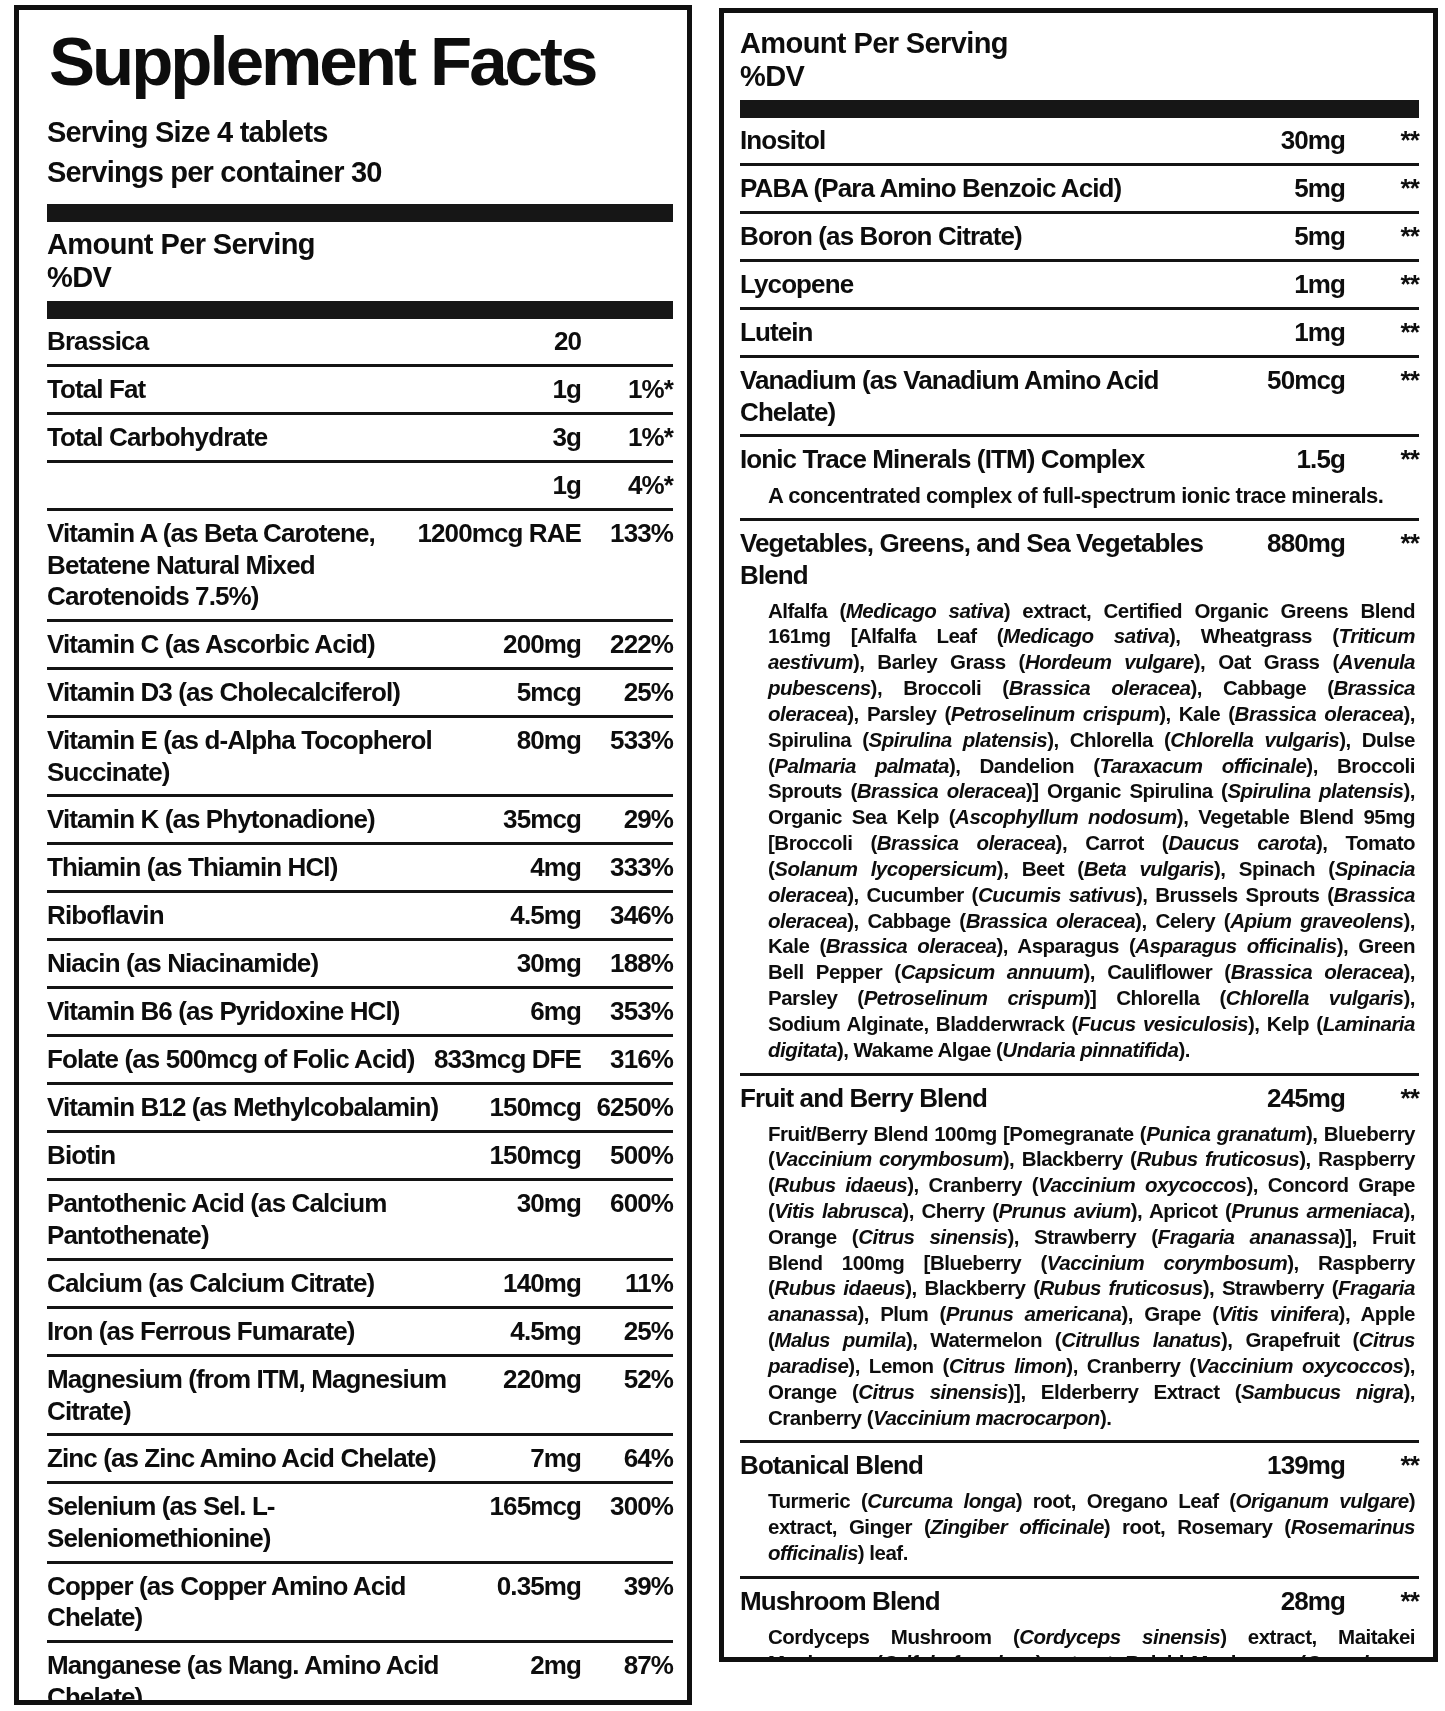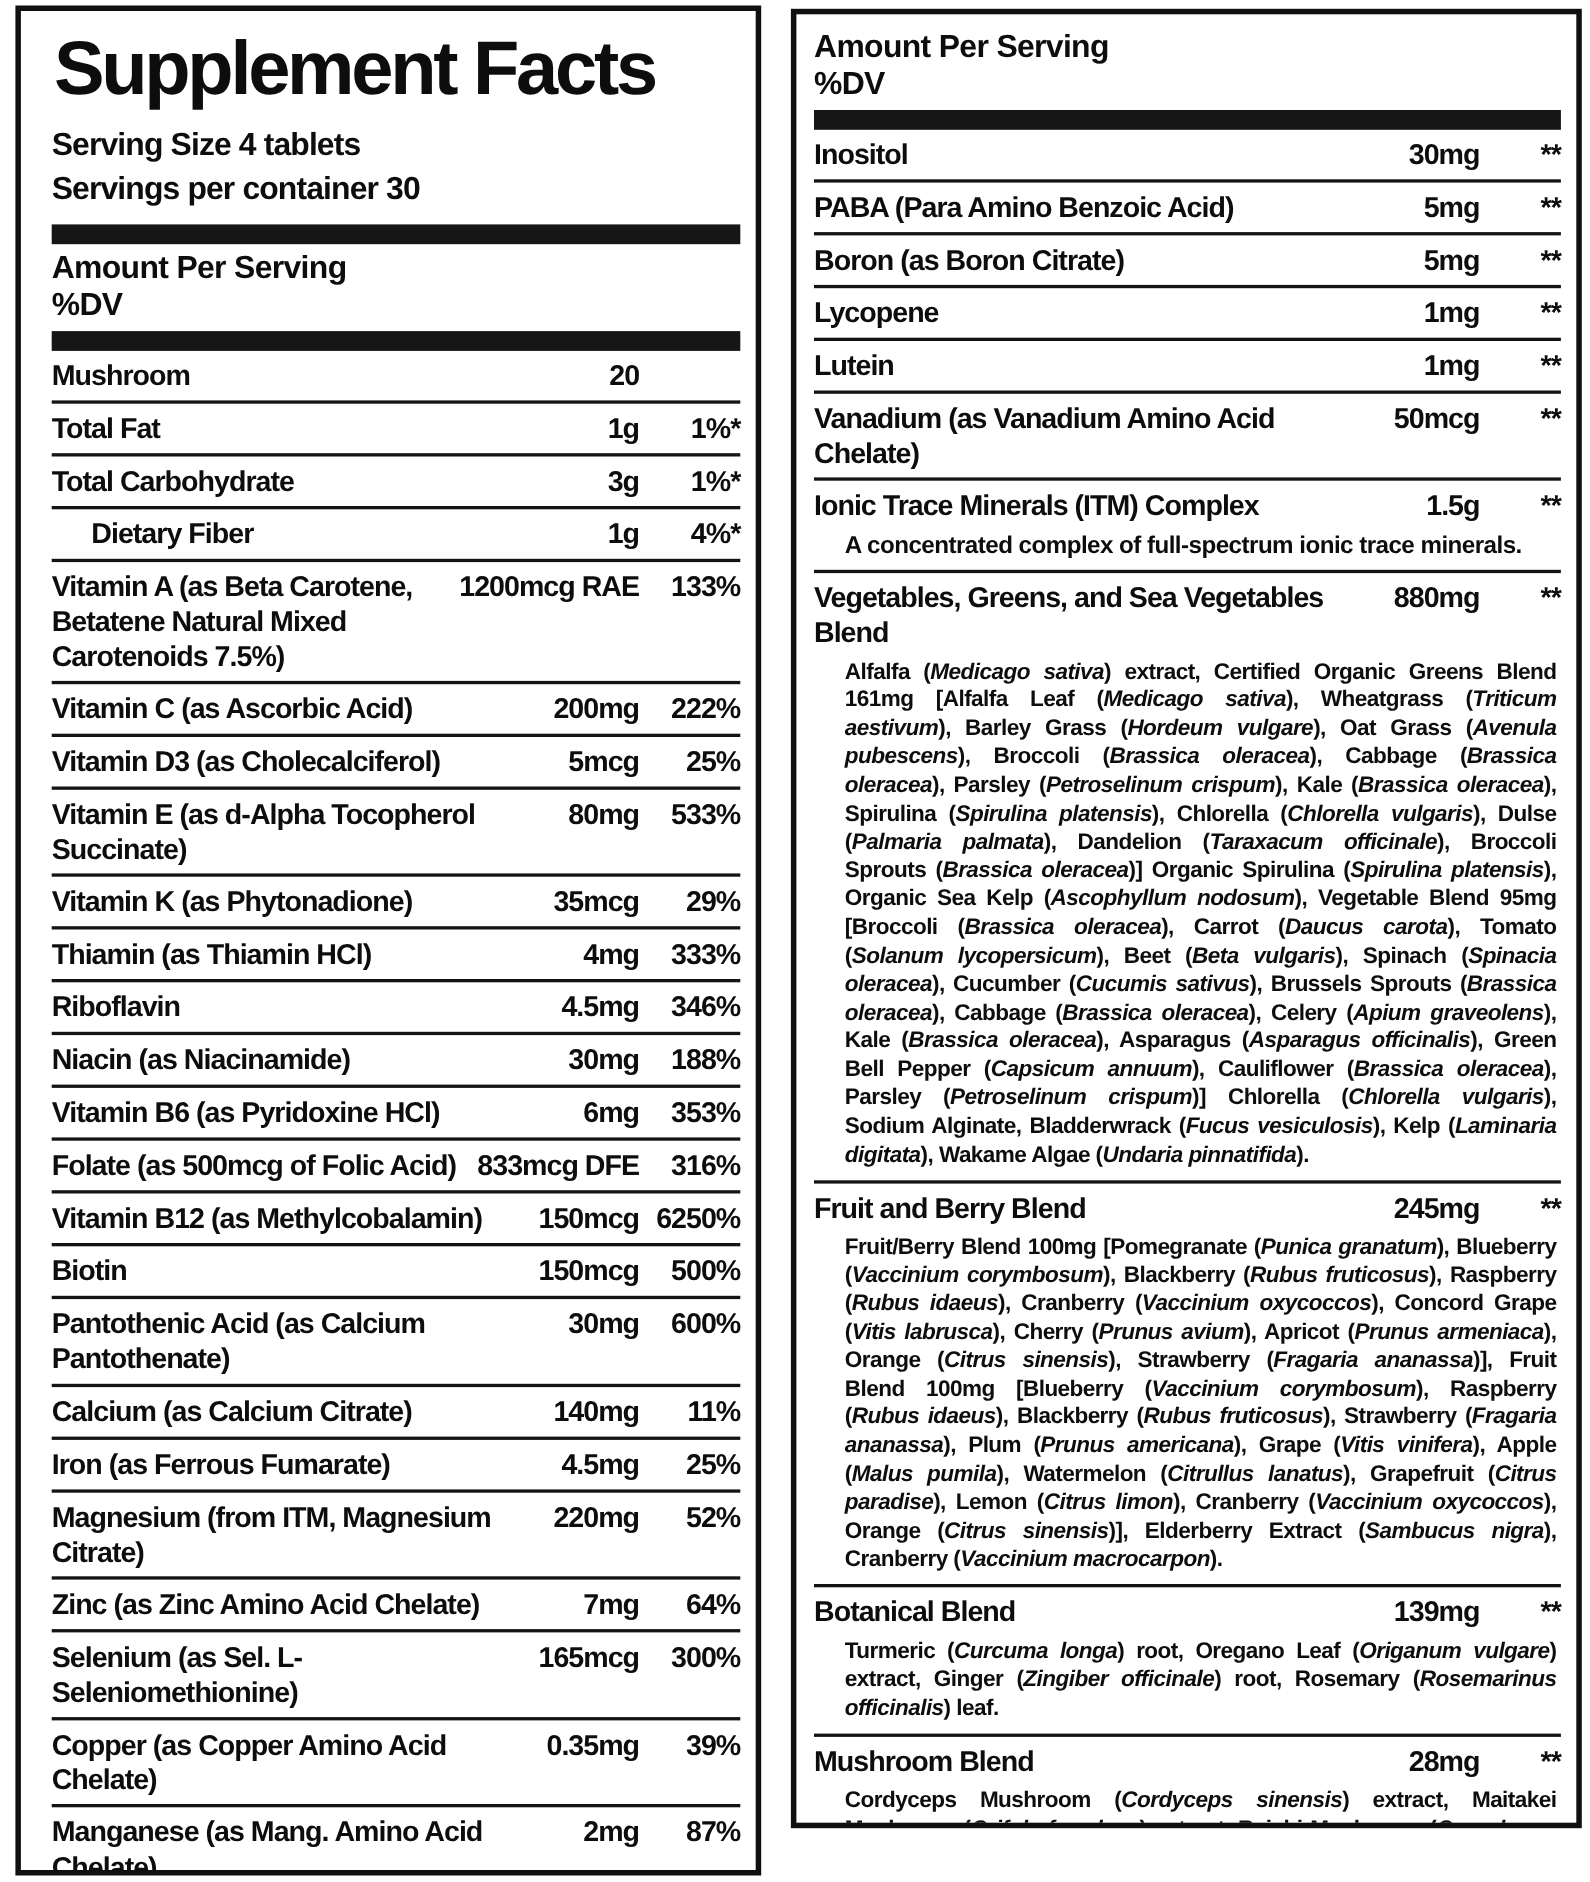--- a/index.html
+++ b/index.html
@@ -54,42 +54,41 @@
   <div class="serving-line">Servings per container 30</div>
   <div class="thick-bar mt"></div>
   <div class="hdr-row">
     <span>Amount Per Serving</span>
     <span>%DV</span>
   </div>
   <div class="thick-bar"></div>
   <div class="rows" id="left-rows">
       <div class="section">
         <div class="row">
-          <span class="nm">Mushroom</span>
+          <span class="nm">Brassica</span>
           <span class="amt">20</span>
           <span class="dv"></span>
         </div>
       </div>
       <div class="section">
         <div class="row">
           <span class="nm">Total Fat</span>
           <span class="amt">1g</span>
           <span class="dv">1%*</span>
         </div>
       </div>
       <div class="section">
         <div class="row">
           <span class="nm">Total Carbohydrate</span>
           <span class="amt">3g</span>
           <span class="dv">1%*</span>
         </div>
       </div>
       <div class="section">
         <div class="row indent">
-          <span class="nm">Dietary Fiber</span>
           <span class="amt">1g</span>
           <span class="dv">4%*</span>
         </div>
       </div>
       <div class="section">
         <div class="row">
           <span class="nm">Vitamin A (as Beta Carotene, Betatene Natural Mixed Carotenoids 7.5%)</span>
           <span class="amt">1200mcg RAE</span>
           <span class="dv">133%</span>
         </div>

